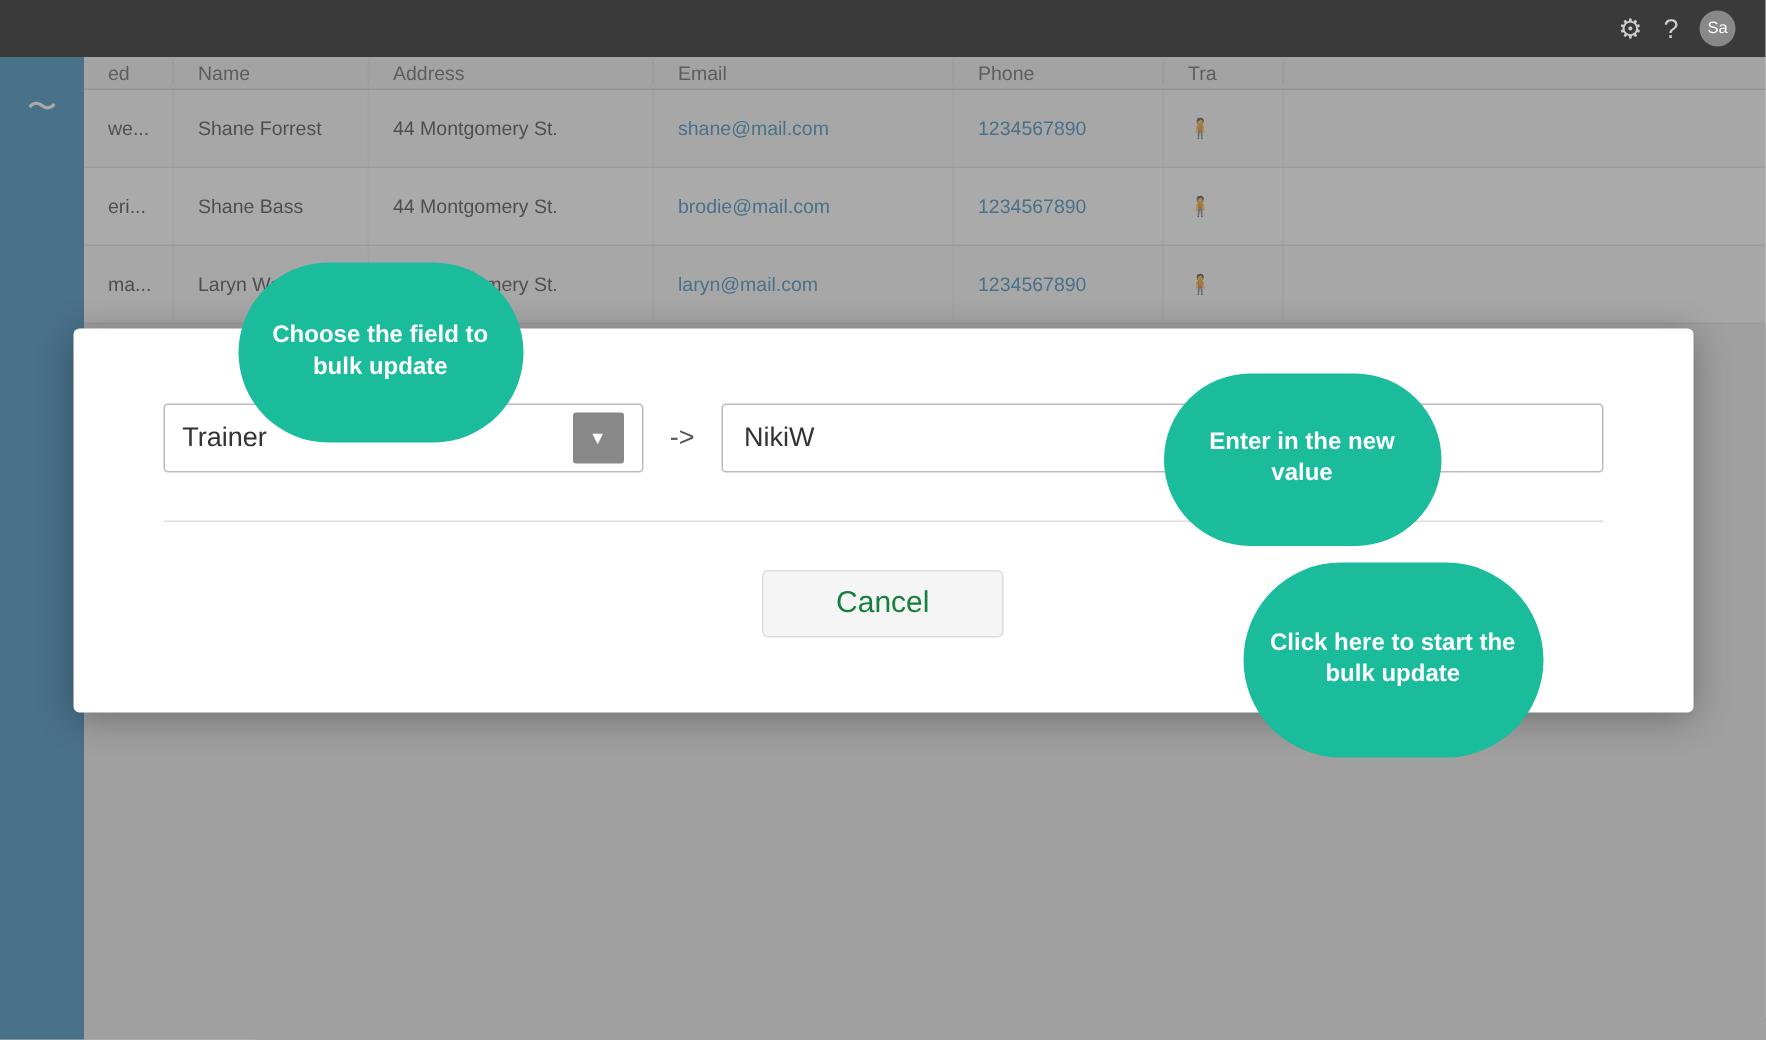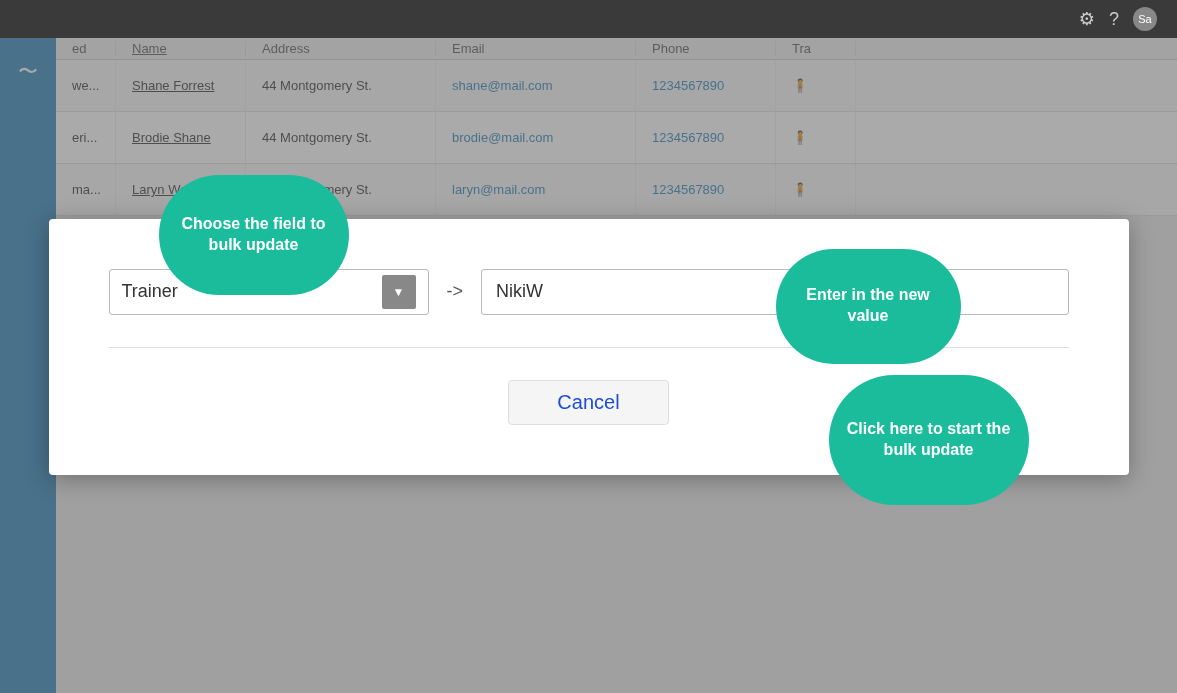--- a/index.html
+++ b/index.html
@@ -193,21 +193,21 @@
     .modal-buttons {
       display: flex;
       justify-content: center;
       gap: 20px;
     }
 
     .btn-cancel {
       background: #f5f5f5;
       border: 1px solid #ddd;
       border-radius: 4px;
-      color: #1d4ed8;
+      color: #15803d;
       font-size: 20px;
       padding: 10px 48px;
       cursor: pointer;
     }
 
     .btn-bulk-update {
       background: #2980b9;
       border: 3px solid #e74c3c;
       border-radius: 6px;
       color: white;
@@ -257,21 +257,21 @@
       border-radius: 65px;
     }
 
     
     .truncate {
       overflow: hidden;
       text-overflow: ellipsis;
       white-space: nowrap;
     }
 
-    .col-w-name { width: 130px; text-decoration: underline; }
+    .col-w-name { width: 130px; }
     .col-w-addr { width: 190px; }
     .col-w-email { width: 200px; }
     .col-w-phone { width: 140px; }
     .col-w-trainer { width: 80px; }
     .col-w-label { width: 60px; }
   </style>
 </head>
 <body>
 
 <div class="top-bar">
@@ -298,21 +298,21 @@
     <div class="table-cell col-w-label truncate">we...</div>
     <div class="table-cell col-w-name truncate">Shane Forrest</div>
     <div class="table-cell col-w-addr truncate">44 Montgomery St.</div>
     <div class="table-cell col-w-email email truncate">shane@mail.com</div>
     <div class="table-cell col-w-phone phone truncate">1234567890</div>
     <div class="table-cell col-w-trainer">🧍</div>
   </div>
 
   <div class="table-body-row">
     <div class="table-cell col-w-label truncate">eri...</div>
-    <div class="table-cell col-w-name truncate">Brodie Shane</div>
+    <div class="table-cell col-w-name truncate">Shane Bass</div>
     <div class="table-cell col-w-addr truncate">44 Montgomery St.</div>
     <div class="table-cell col-w-email email truncate">brodie@mail.com</div>
     <div class="table-cell col-w-phone phone truncate">1234567890</div>
     <div class="table-cell col-w-trainer">🧍</div>
   </div>
 
   <div class="table-body-row">
     <div class="table-cell col-w-label truncate">ma...</div>
     <div class="table-cell col-w-name truncate">Laryn Ward</div>
     <div class="table-cell col-w-addr truncate">44 Montgomery St.</div>

